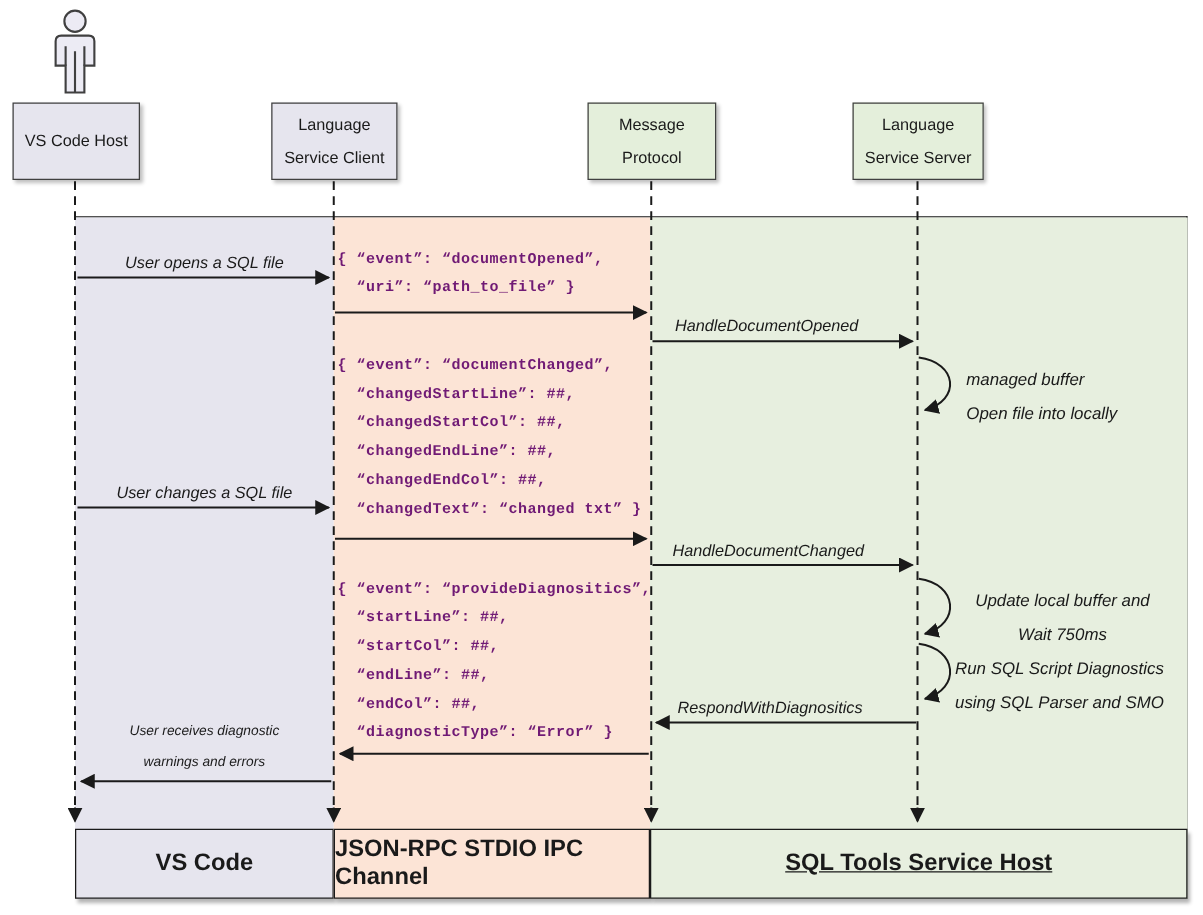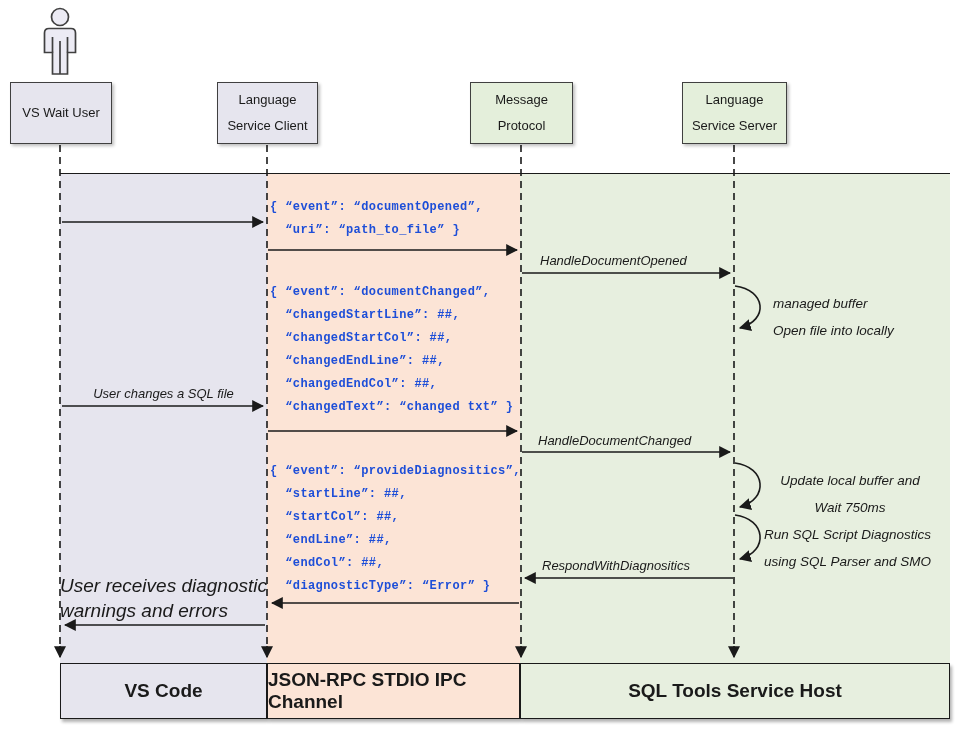--- a/index.html
+++ b/index.html
@@ -30,23 +30,23 @@
   .fbox.lav{background:#e6e5ee;}
   .fbox.pea{background:#fce4d6;}
   .fbox.grn{background:#e7efdf;}
   .msg{position:absolute;font-style:italic;font-size:13px;line-height:16px;}
   .msg.center{text-align:center;}
   .note{position:absolute;font-style:italic;font-size:13.5px;line-height:27px;}
   .note.center{text-align:center;}
   .payload{
     position:absolute;font-family:"Liberation Mono","DejaVu Sans Mono",monospace;
     font-size:12px;font-weight:bold;letter-spacing:0.4px;line-height:23px;
-    white-space:pre;color:#1d4ed8;
+    white-space:pre;color:#701a75;
   }
-  .receive{position:absolute;font-style:italic;font-size:19px;line-height:25px;}
+  .receive{position:absolute;font-style:italic;font-size:11px;line-height:25px;text-align:center;}
   svg{position:absolute;left:0;top:0;}
   .layer{position:absolute;left:0;top:0;width:100%;height:100%;}
 </style>
 </head>
 <body>
 
 <div class="canvas">
 
   <div class="band">
     <div class="col lav"></div>
@@ -91,35 +91,36 @@
 
     <g stroke="#1a1a1a" stroke-width="1.6" fill="none">
       <line x1="60" y1="646" x2="60" y2="657" marker-end="url(#arr)"></line>
       <line x1="267" y1="646" x2="267" y2="657" marker-end="url(#arr)"></line>
       <line x1="521" y1="646" x2="521" y2="657" marker-end="url(#arr)"></line>
       <line x1="734" y1="646" x2="734" y2="657" marker-end="url(#arr)"></line>
     </g>
   </svg>
 
   <div class="hbox lav" style="left:10px;top:82px;width:102px;height:62px;">
-      <div>VS Wait User</div>
+      <div>VS Code Host</div>
     </div>
   <div class="hbox lav" style="left:217px;top:82px;width:101px;height:62px;">
       <div>Language</div>
       <div>Service Client</div>
     </div>
   <div class="hbox grn" style="left:470px;top:82px;width:103px;height:62px;">
       <div>Message</div>
       <div>Protocol</div>
     </div>
   <div class="hbox grn" style="left:682px;top:82px;width:105px;height:62px;">
       <div>Language</div>
       <div>Service Server</div>
     </div>
 
+  <div class="msg center" style="left:60px;top:202px;width:207px;">User opens a SQL file</div>
   <div class="msg" style="left:540px;top:253px;">HandleDocumentOpened</div>
   <div class="msg center" style="left:60px;top:386px;width:207px;">User changes a SQL file</div>
   <div class="msg" style="left:538px;top:433px;">HandleDocumentChanged</div>
   <div class="msg" style="left:542px;top:558px;">RespondWithDiagnositics</div>
   <div class="receive" style="left:60px;top:573px;width:207px;">
       <div>User receives diagnostic</div>
       <div>warnings and errors</div>
     </div>
 
   <div class="note" style="left:773px;top:290px;">
@@ -138,17 +139,17 @@
   <div class="payload" style="left:270px;top:196px;"><div>{ “event”: “documentOpened”,</div><div>  “uri”: “path_to_file” }</div></div>
   <div class="payload" style="left:270px;top:281px;"><div>{ “event”: “documentChanged”,</div><div>  “changedStartLine”: ##,</div><div>  “changedStartCol”: ##,</div><div>  “changedEndLine”: ##,</div><div>  “changedEndCol”: ##,</div><div>  “changedText”: “changed txt” }</div></div>
   <div class="payload" style="left:270px;top:460px;"><div>{ “event”: “provideDiagnositics”,</div><div>  “startLine”: ##,</div><div>  “startCol”: ##,</div><div>  “endLine”: ##,</div><div>  “endCol”: ##,</div><div>  “diagnosticType”: “Error” }</div></div>
 
   <div class="fbox lav" style="left:60px;width:207px;">
     <span>VS Code</span>
   </div>
   <div class="fbox pea" style="left:267px;width:253px;">
     <span>JSON-RPC STDIO IPC Channel</span>
   </div>
-  <div class="fbox grn" style="left:520px;width:430px;">
+  <div class="fbox grn" style="left:520px;width:430px;text-decoration:underline;">
     <span>SQL Tools Service Host</span>
   </div>
 
 </div>
 
 </body></html>

